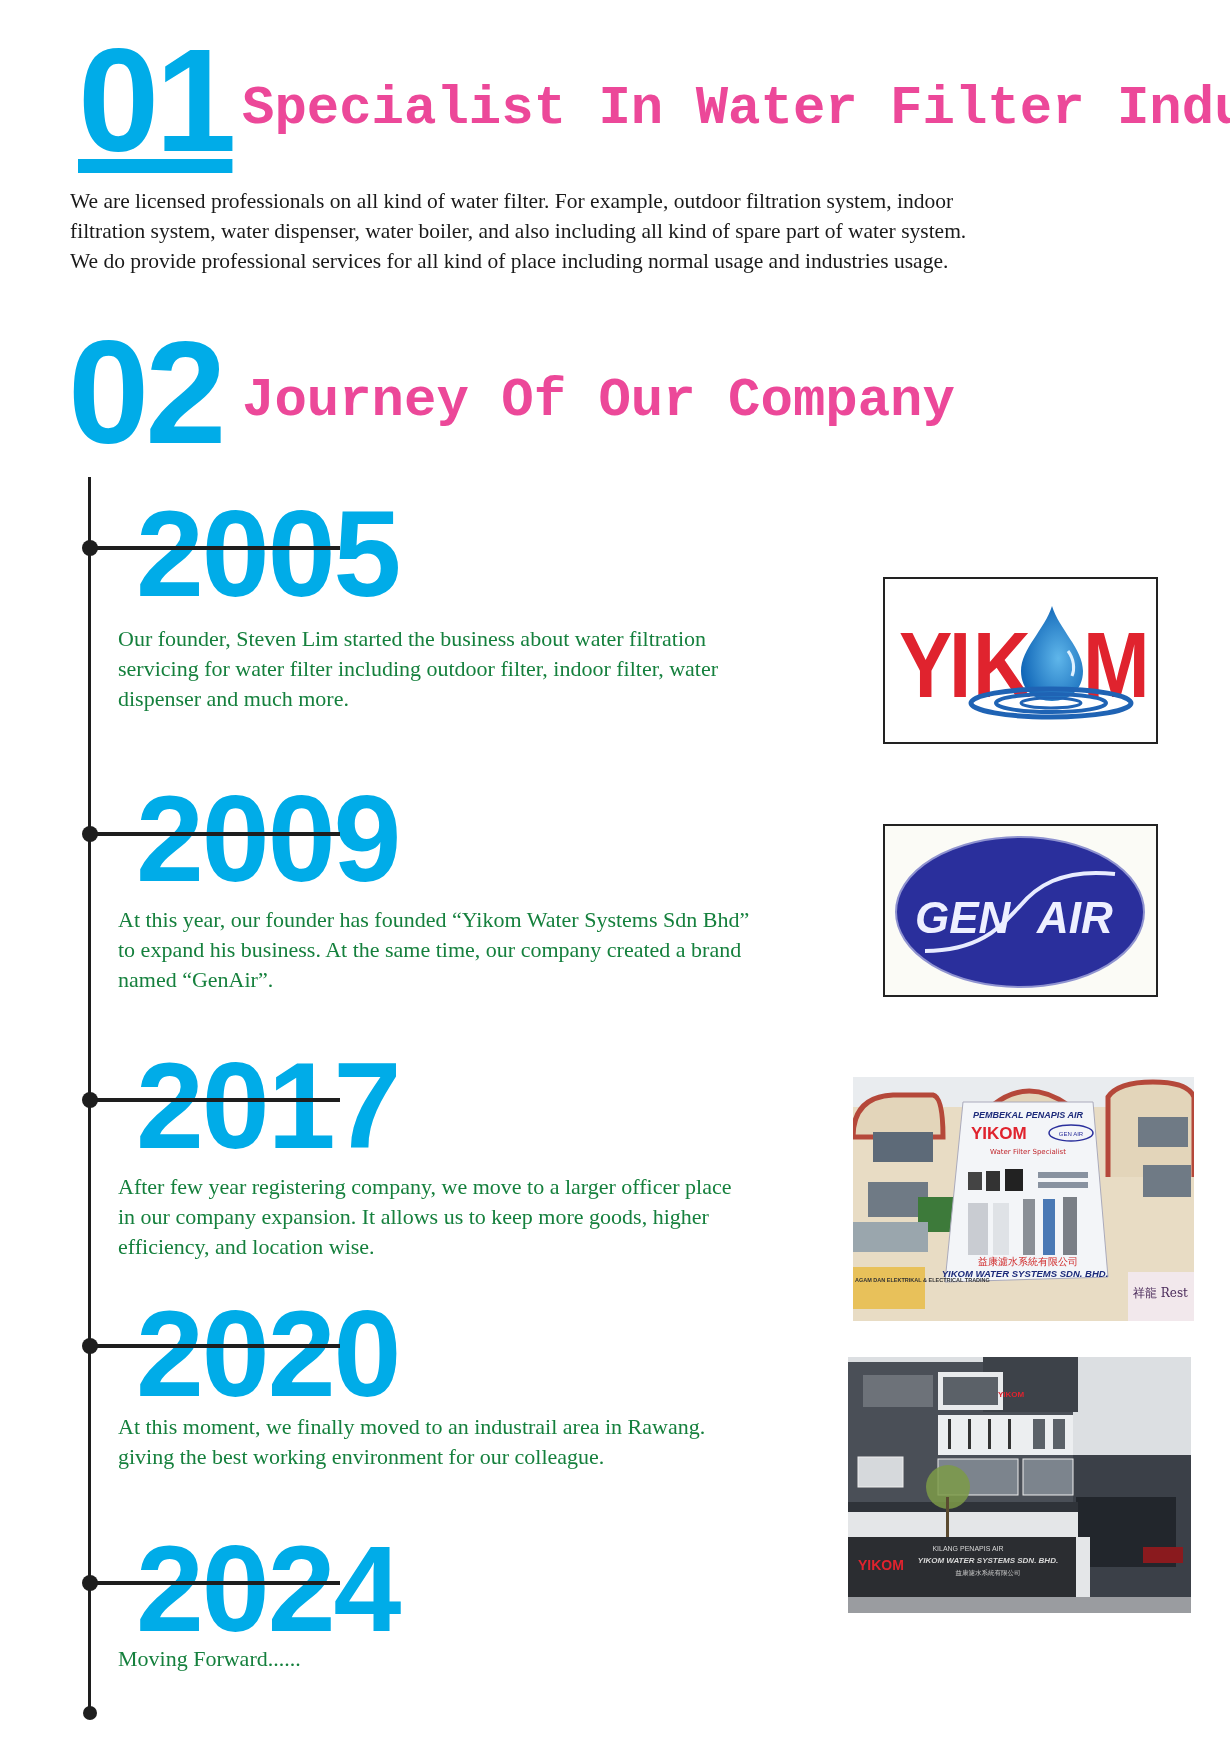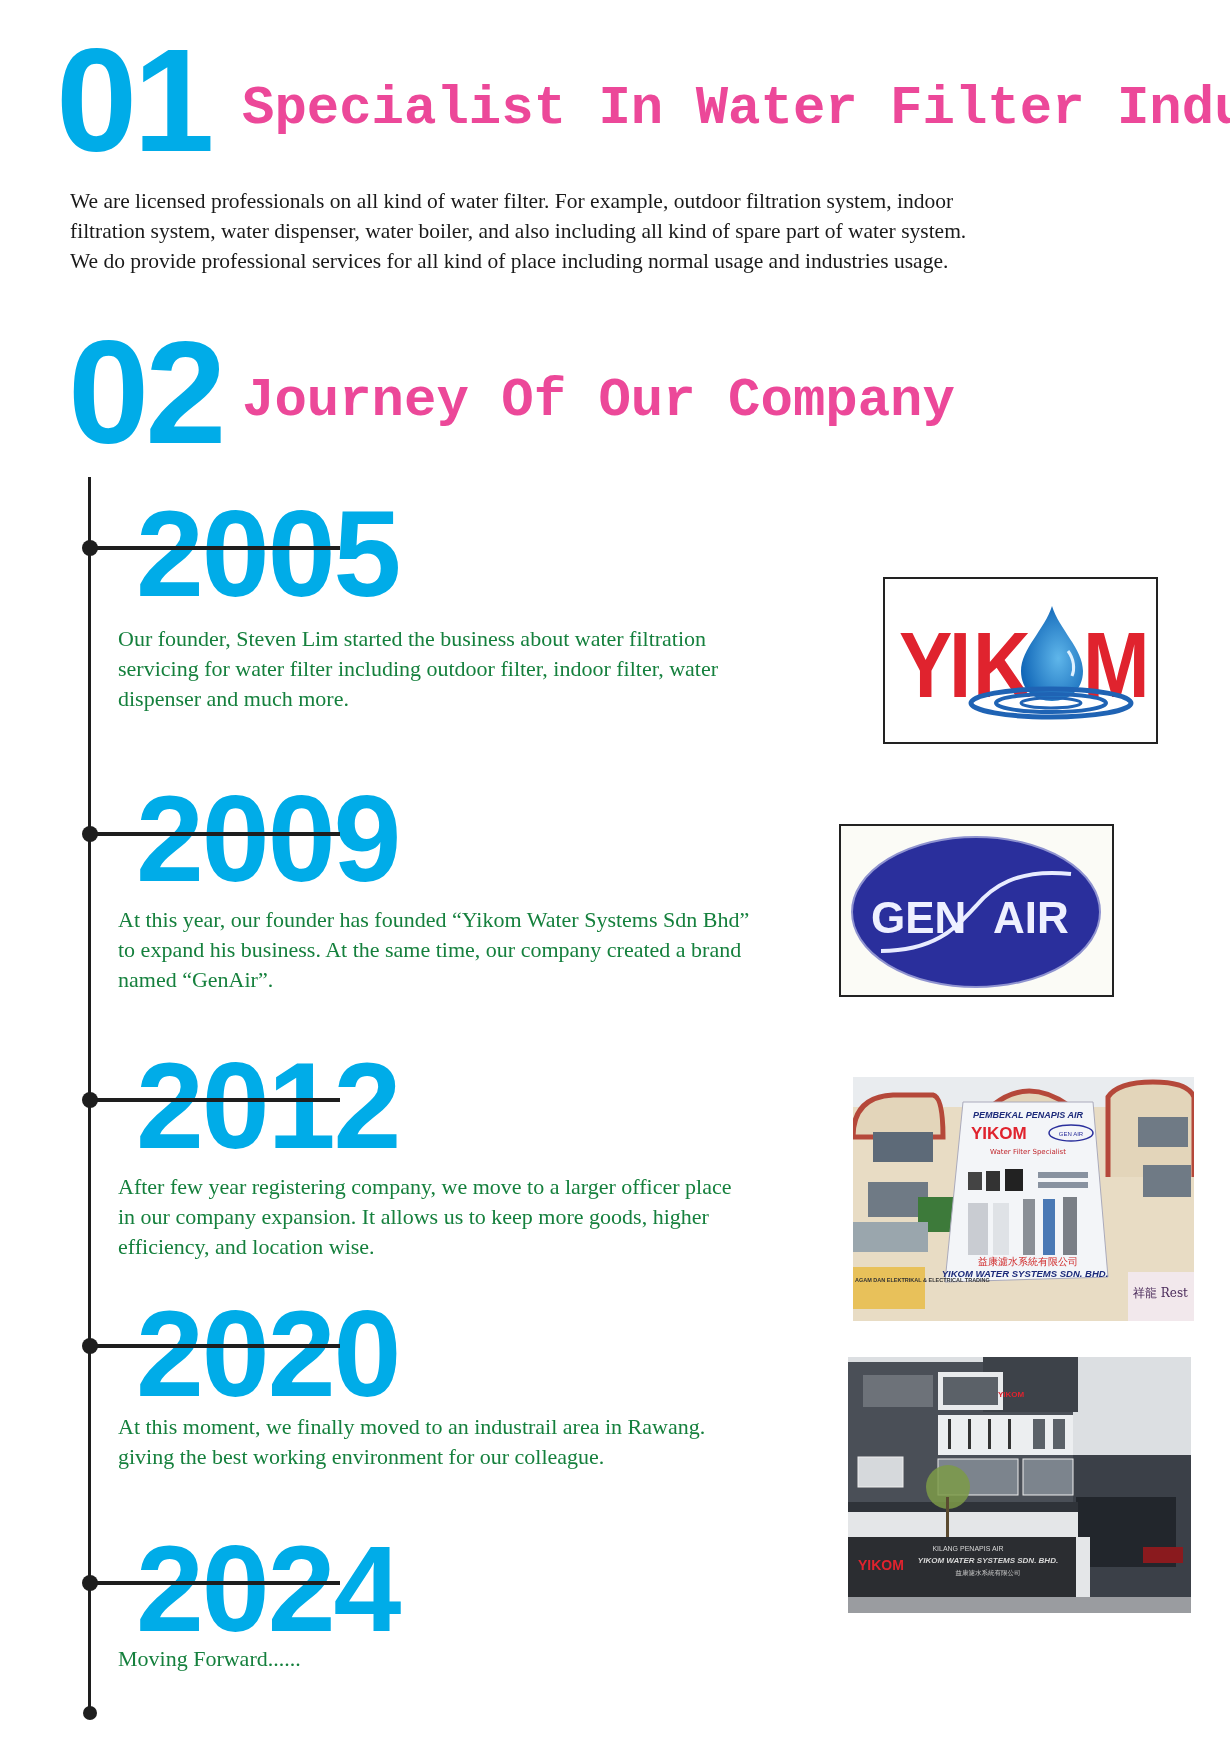--- a/index.html
+++ b/index.html
@@ -26,21 +26,21 @@
     font-size: 22px; line-height: 30px; white-space: nowrap;
   }
   .tl-line { background: #1e1e1e; }
   .tl-dot { width: 14px; height: 14px; border-radius: 50%; background: #1e1e1e; }
   .logo-box { border: 2px solid #222; background: #fff; box-sizing: border-box; overflow: hidden; }
   .photo { overflow: hidden; box-sizing: border-box; }
 </style>
 </head>
 <body>
 
-<div class="abs big-num" style="left:56px; top:28px;">01</div>
+<div class="abs big-num" style="left:78px; top:28px;text-decoration:underline;">01</div>
 <div class="abs sec-title" style="left:242px; top:82px;">Specialist In Water Filter Industries</div>
 
 <div class="abs body-text" style="left:70px; top:186px;">
   <div>We are licensed professionals on all kind of water filter. For example, outdoor filtration system, indoor</div>
   <div>filtration system, water dispenser, water boiler, and also including all kind of spare part of water system.</div>
   <div>We do provide professional services for all kind of place including normal usage and industries usage.</div>
 </div>
 
 <div class="abs big-num" style="left:68px; top:320px;">02</div>
 <div class="abs sec-title" style="left:242px; top:374px;">Journey Of Our Company</div>
@@ -79,31 +79,31 @@
 </div>
 
 <div class="abs year" style="left:136px; top:778px;">2009</div>
 <div class="abs tl-line" style="left:90px; top:832px; width:250px; height:4px;"></div>
 <div class="abs tl-dot" style="left:82px; top:826px; width:16px; height:16px;"></div>
 <div class="abs tl-text" style="left:118px; top:905px;">
   <div>At this year, our founder has founded “Yikom Water Systems Sdn Bhd”</div>
   <div>to expand his business. At the same time, our company created a brand</div>
   <div>named “GenAir”.</div>
 </div>
-<div class="abs logo-box" style="left:839px; top:824px; width:275px; height:173px;">
+<div class="abs logo-box" style="left:883px; top:824px; width:275px; height:173px;font-style:italic;">
   <svg width="271" height="169" viewBox="0 0 271 169">
     <rect width="271" height="169" fill="#fbfbf6"></rect>
     <ellipse cx="135" cy="86" rx="124" ry="75" fill="#2a2f9c" stroke="#8f93d0" stroke-width="2"></ellipse>
     <path d="M40 125 C100 125 120 95 135 80 C150 62 175 42 230 48" stroke="#e8ecff" stroke-width="4" fill="none"></path>
     <text x="30" y="107" font-family="Liberation Sans, sans-serif" font-weight="bold" font-size="44" fill="#eef0ff">GEN</text>
     <text x="152" y="107" font-family="Liberation Sans, sans-serif" font-weight="bold" font-size="44" fill="#eef0ff">AIR</text>
   </svg>
 </div>
 
-<div class="abs year" style="left:136px; top:1045px;">2012</div>
+<div class="abs year" style="left:136px; top:1045px;">2017</div>
 <div class="abs tl-line" style="left:90px; top:1098px; width:250px; height:4px;"></div>
 <div class="abs tl-dot" style="left:82px; top:1092px; width:16px; height:16px;"></div>
 <div class="abs tl-text" style="left:118px; top:1172px;">
   <div>After few year registering company, we move to a larger officer place</div>
   <div>in our company expansion. It allows us to keep more goods, higher</div>
   <div>efficiency, and location wise.</div>
 </div>
 <div class="abs photo" style="left:853px; top:1077px; width:341px; height:244px;">
   <svg width="341" height="244" viewBox="0 0 341 244">
     <rect width="341" height="244" fill="#e9ecef"></rect>

